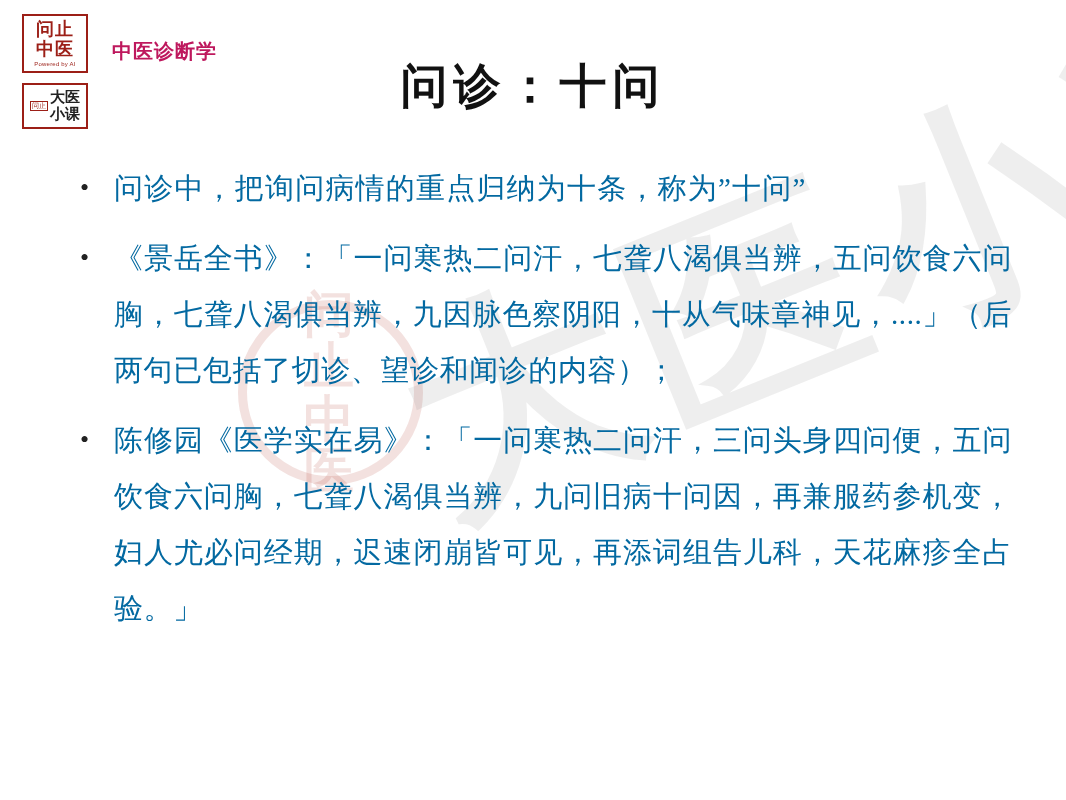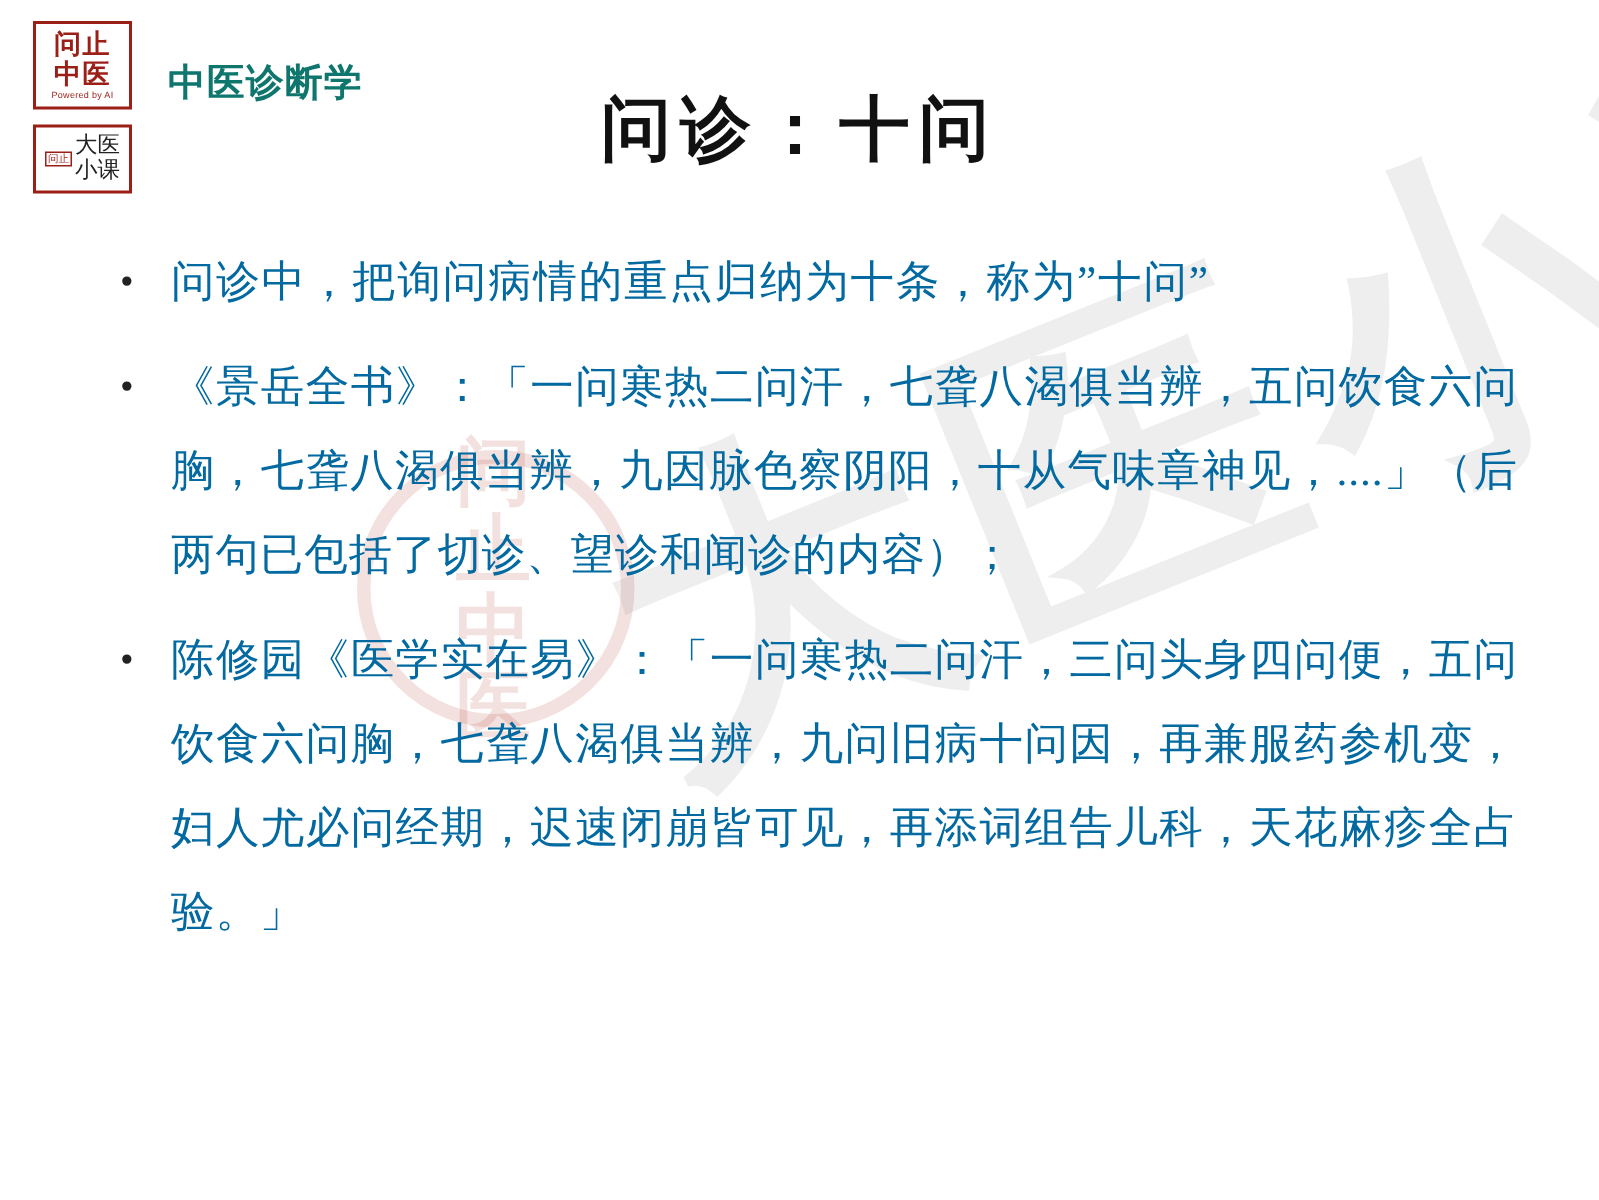--- a/index.html
+++ b/index.html
@@ -112,34 +112,34 @@
     font-size: 7px;
     line-height: 8px;
     color: #9c1f17;
     text-align: center;
     border: 1px solid #9c1f17;
     padding: 0 1px;
   }
   .logo-card-2-text {
     font-size: 15px;
     line-height: 17px;
-    font-weight: 400;
+    font-weight: 700;
     letter-spacing: 0px;
     text-align: left;
   }
 
   
   #course-title {
     position: absolute;
     left: 112px;
     top: 38px;
     font-family: "Liberation Sans", "DejaVu Sans", sans-serif;
-    font-size: 25px;
-    font-weight: 700;
-    color: #0f766e;
+    font-size: 20px;
+    font-weight: 700;
+    color: #be185d;
     letter-spacing: 1px;
     z-index: 2;
   }
   #slide-title {
     position: absolute;
     left: 0;
     top: 55px;
     width: 1066px;
     text-align: center;
     font-size: 47px;

